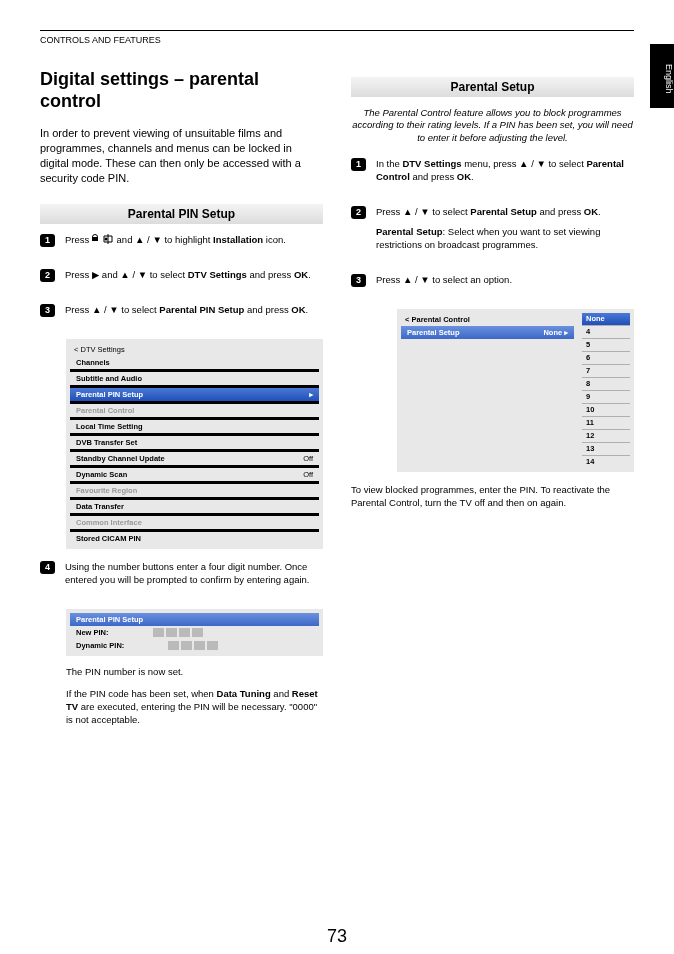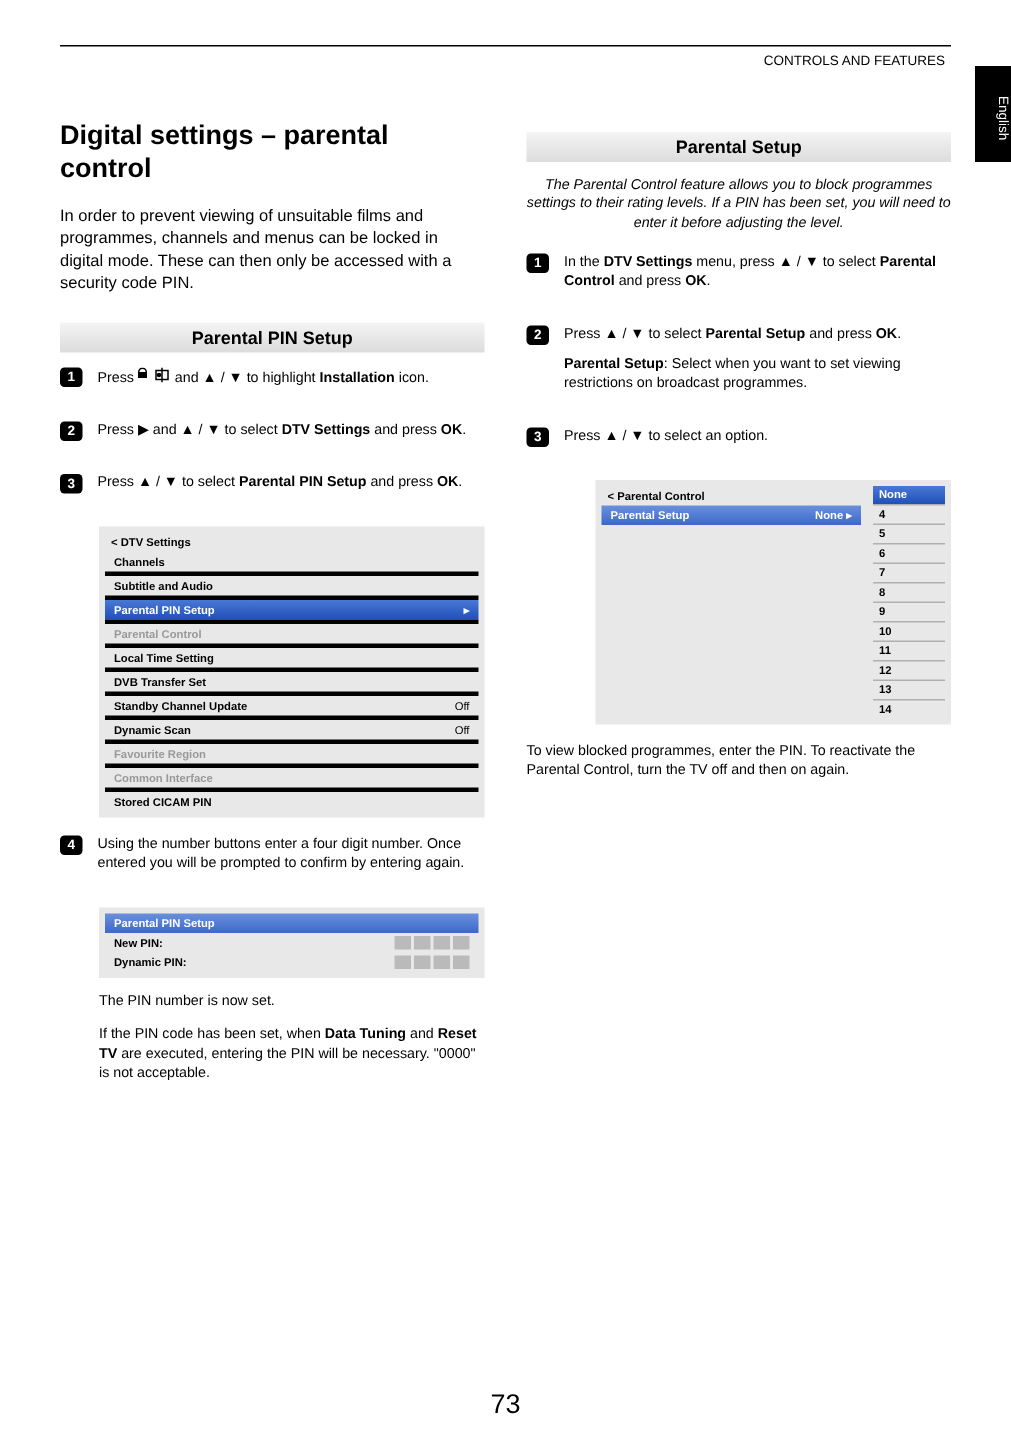--- a/index.html
+++ b/index.html
@@ -14,23 +14,22 @@
     position: relative;
   }
   .page {
     padding: 30px 40px 20px 40px;
   }
   .header-line {
     border-top: 1px solid #000;
     margin-bottom: 4px;
   }
   .header-text {
-    text-align: right;
     font-size: 9px;
-    margin-bottom: 35px;
+    margin-bottom: 24px;
     padding-right: 4px;
   }
   .side-tab {
     position: absolute;
     top: 44px;
     right: 0;
     width: 24px;
     height: 58px;
     background: #000;
     color: #fff;
@@ -102,21 +101,21 @@
     vertical-align: middle;
   }
   .table-box {
     margin-left: 26px;
     margin-bottom: 12px;
     background: #e8e8e8;
     padding: 4px;
     font-size: 7.5px;
   }
   .table-title {
-    font-weight: bold;
+    font-weight: normal;
     padding: 2px 4px;
   }
   .menu-row {
     display: flex;
     justify-content: space-between;
     padding: 2px 6px;
     border-bottom: 3px solid #000000;
     background: #e8e8e8;
   }
   .menu-row:last-child { border-bottom: none; }
@@ -140,21 +139,21 @@
     font-size: 7.5px;
   }
   .pin-header {
     background: linear-gradient(to bottom,#6a90dd,#3c68c8);
     color: #fff;
     font-weight: bold;
     padding: 2px 6px;
   }
   .pin-row {
     display: flex;
-    justify-content: space-between;
+    justify-content: flex-start;
     align-items: center;
     padding: 2px 6px;
     gap: 44px;
   }
   .pin-squares { display: flex; gap: 2px; }
   .sq { width: 11px; height: 9px; background: #bababa; }
   
   .pc-box {
     margin-left: 26px;
     margin-bottom: 12px;
@@ -281,20 +280,24 @@
               <span>Off</span>
             </div>
             <div class="menu-row">
               <span class="bold">Dynamic Scan</span>
               <span>Off</span>
             </div>
             <div class="menu-row disabled">
               <span class="bold">Favourite Region</span>
               <span></span>
             </div>
+            <div class="menu-row">
+              <span class="bold">Data Transfer</span>
+              <span></span>
+            </div>
             <div class="menu-row disabled">
               <span class="bold">Common Interface</span>
               <span></span>
             </div>
             <div class="menu-row">
               <span class="bold">Stored CICAM PIN</span>
               <span></span>
             </div>
           </div>
       </div>
@@ -329,21 +332,21 @@
       </div>
 
       <div class="note-text">The PIN number is now set.</div>
       <div class="note-text">
         <span>If the PIN code has been set, when </span><span class="bold">Data Tuning</span><span> and </span><span class="bold">Reset TV</span><span> are executed, entering the PIN will be necessary. "0000" is not acceptable.</span>
       </div>
     </div>
 
     <div class="col">
       <div class="section-bar">Parental Setup</div>
-      <div class="subdesc">The Parental Control feature allows you to block programmes settings to their rating levels. If a PIN has been set, you will need to enter it before adjusting the level.</div>
+      <div class="subdesc">The Parental Control feature allows you to block programmes according to their rating levels. If a PIN has been set, you will need to enter it before adjusting the level.</div>
 
       <div class="step">
         <div class="step-num">1</div>
         <div class="step-body">
           <p><span>In the </span><span class="bold">DTV Settings</span><span> menu, press ▲ / ▼ to select </span><span class="bold">Parental Control</span><span> and press </span><span class="bold">OK</span><span>.</span></p>
         </div>
       </div>
 
       <div class="step">
         <div class="step-num">2</div>

